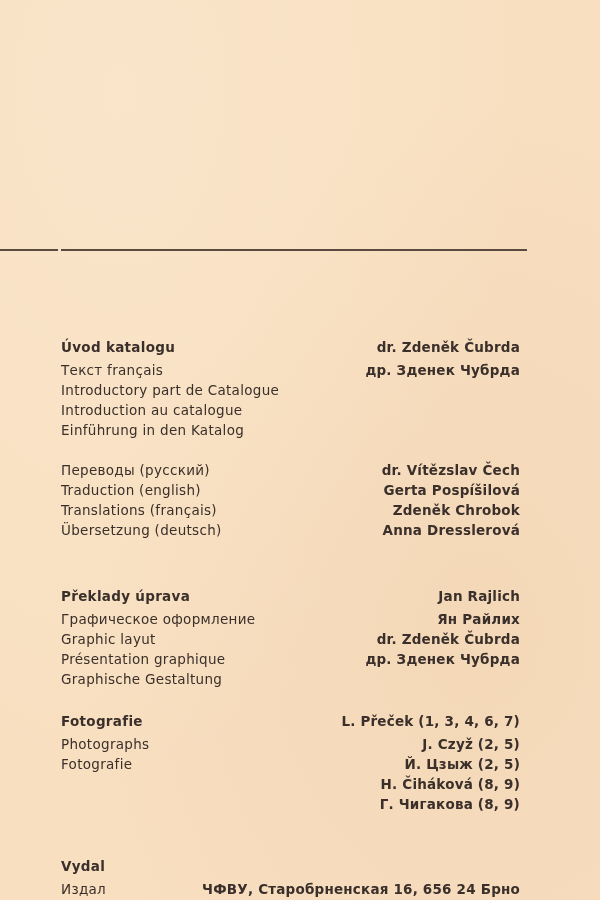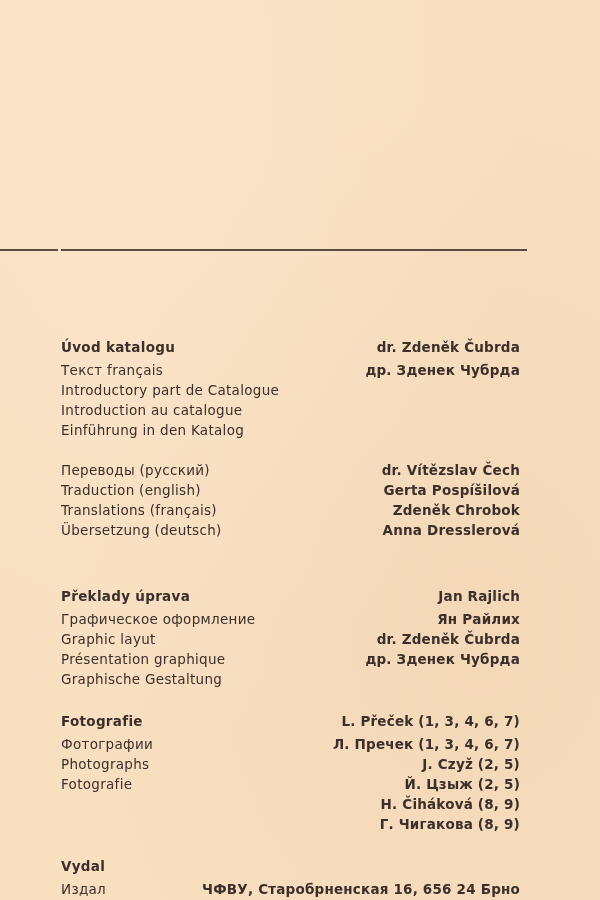--- a/index.html
+++ b/index.html
@@ -126,24 +126,20 @@
     <span class="left">Graphische Gestaltung</span>
   </div>
 </div>
 
 <div class="section" style="top:670px;">
   <div class="row head">
     <span class="left title">Fotografie</span>
     <span class="right">L. Přeček (1, 3, 4, 6, 7)</span>
   </div>
   <div class="row">
-    <span class="left">Фотографии</span>
-    <span class="right">Л. Пречек (1, 3, 4, 6, 7)</span>
-  </div>
-  <div class="row">
     <span class="left">Photographs</span>
     <span class="right">J. Czyž (2, 5)</span>
   </div>
   <div class="row">
     <span class="left">Fotografie</span>
     <span class="right">Й. Цзыж (2, 5)</span>
   </div>
   <div class="row">
     <span class="right">H. Čiháková (8, 9)</span>
   </div>

